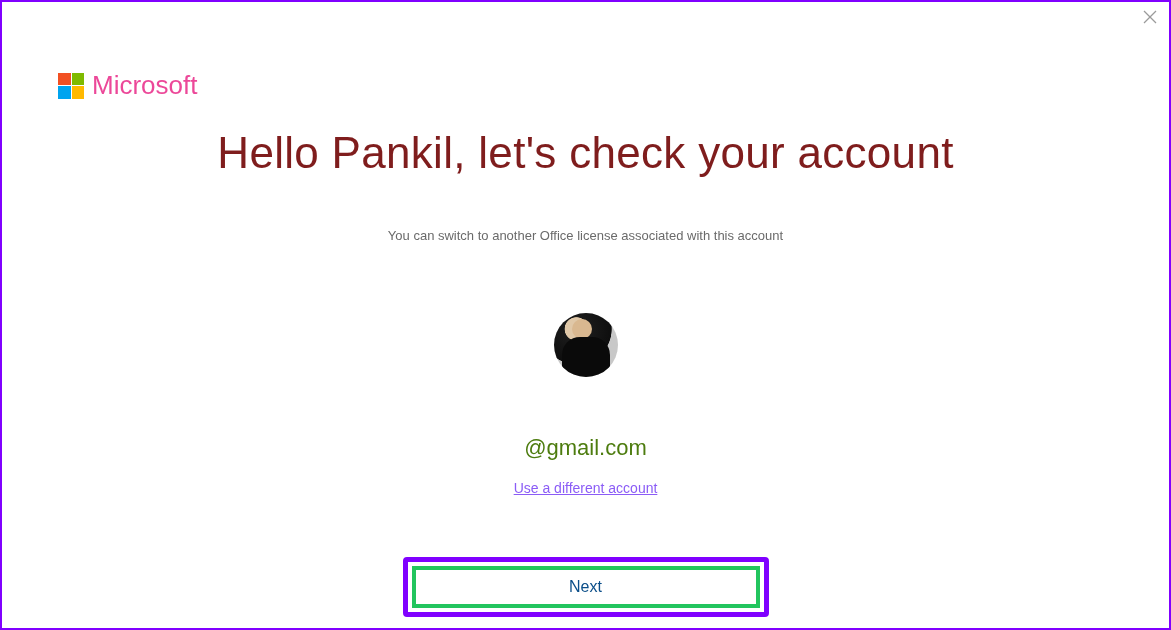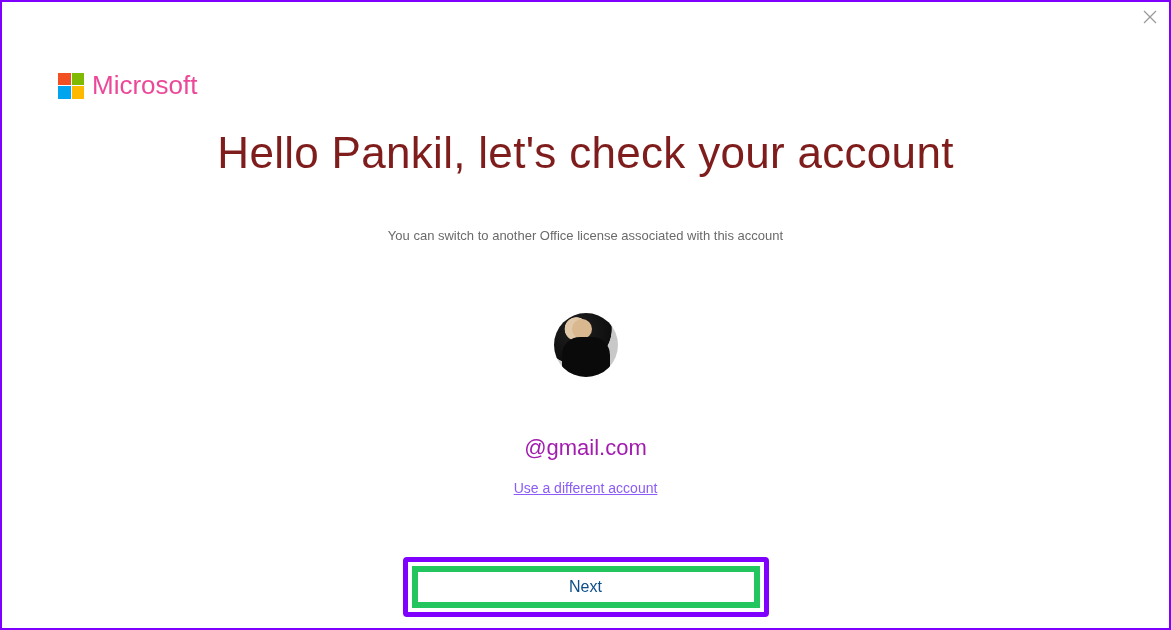--- a/index.html
+++ b/index.html
@@ -99,21 +99,21 @@
       bottom: -8px;
       left: 8px;
       right: 8px;
       height: 48px;
       background: #0a0a0a;
       border-radius: 18px 18px 0 0;
     }
     .email {
       font-size: 22px;
       font-weight: 400;
-      color: #a21caf;
+      color: #4d7c0f;
       margin-bottom: 18px;
     }
     .diff-account {
       font-size: 14px;
       color: #8b5cf6;
       text-decoration: underline;
       cursor: pointer;
       display: inline-block;
     }
     .btn-wrap {
@@ -121,21 +121,21 @@
       bottom: 11px;
       left: 50%;
       transform: translateX(-50%);
       border: 5px solid #8000ff;
       border-radius: 4px;
       padding: 4px;
     }
     .next-btn {
       width: 348px;
       height: 42px;
-      border: 6px solid #22c55e;
+      border: 4px solid #22c55e;
       background: #ffffff;
       color: #0b4e89;
       font-size: 16px;
       font-family: inherit;
       font-weight: 400;
       cursor: pointer;
       display: flex;
       align-items: center;
       justify-content: center;
     }

